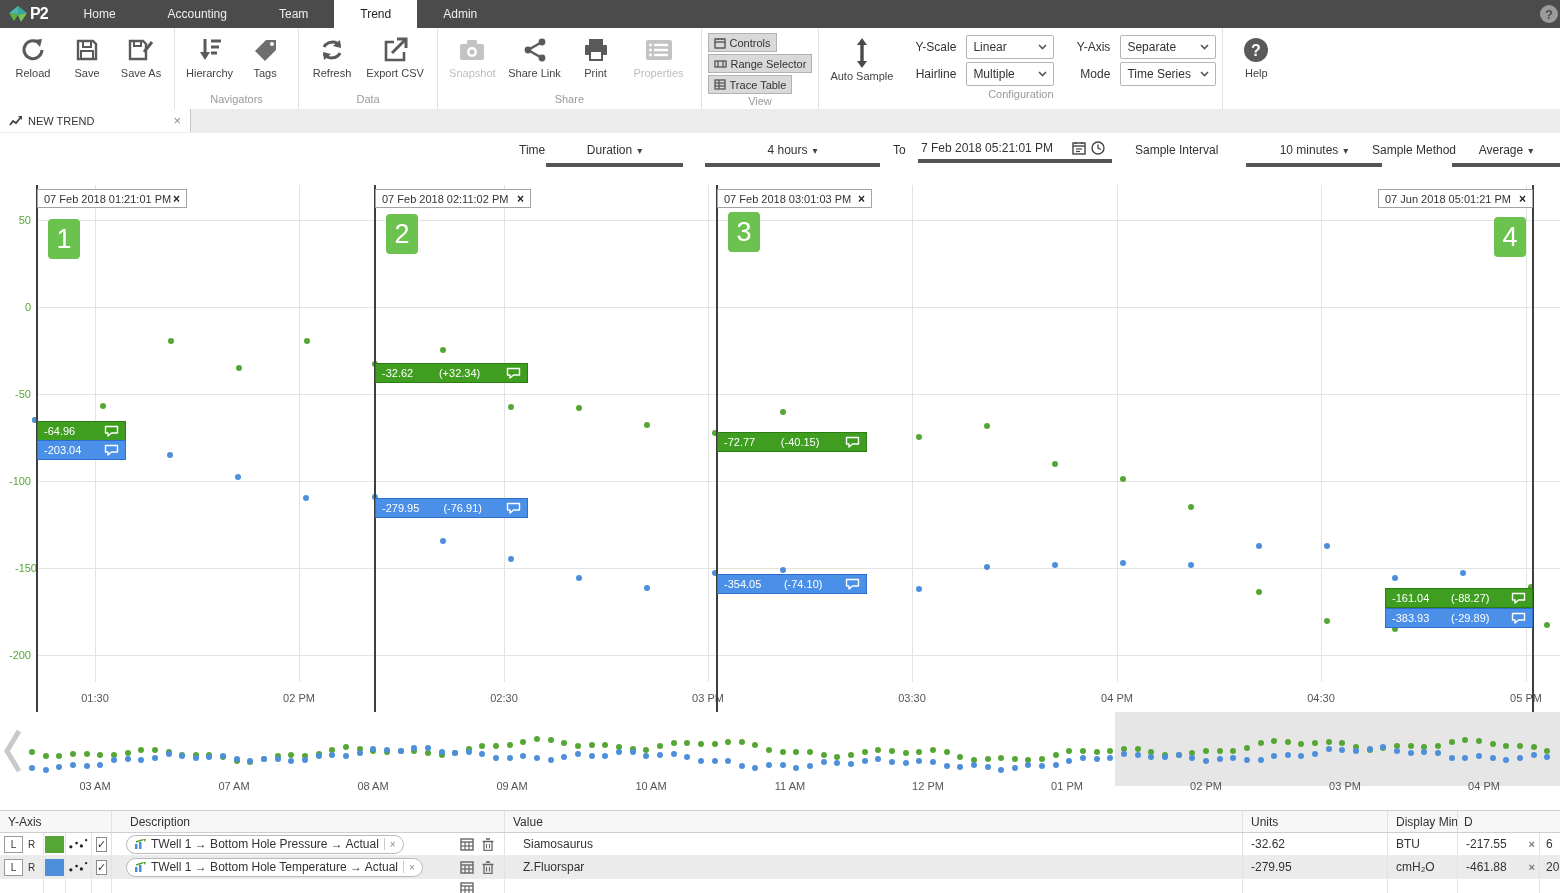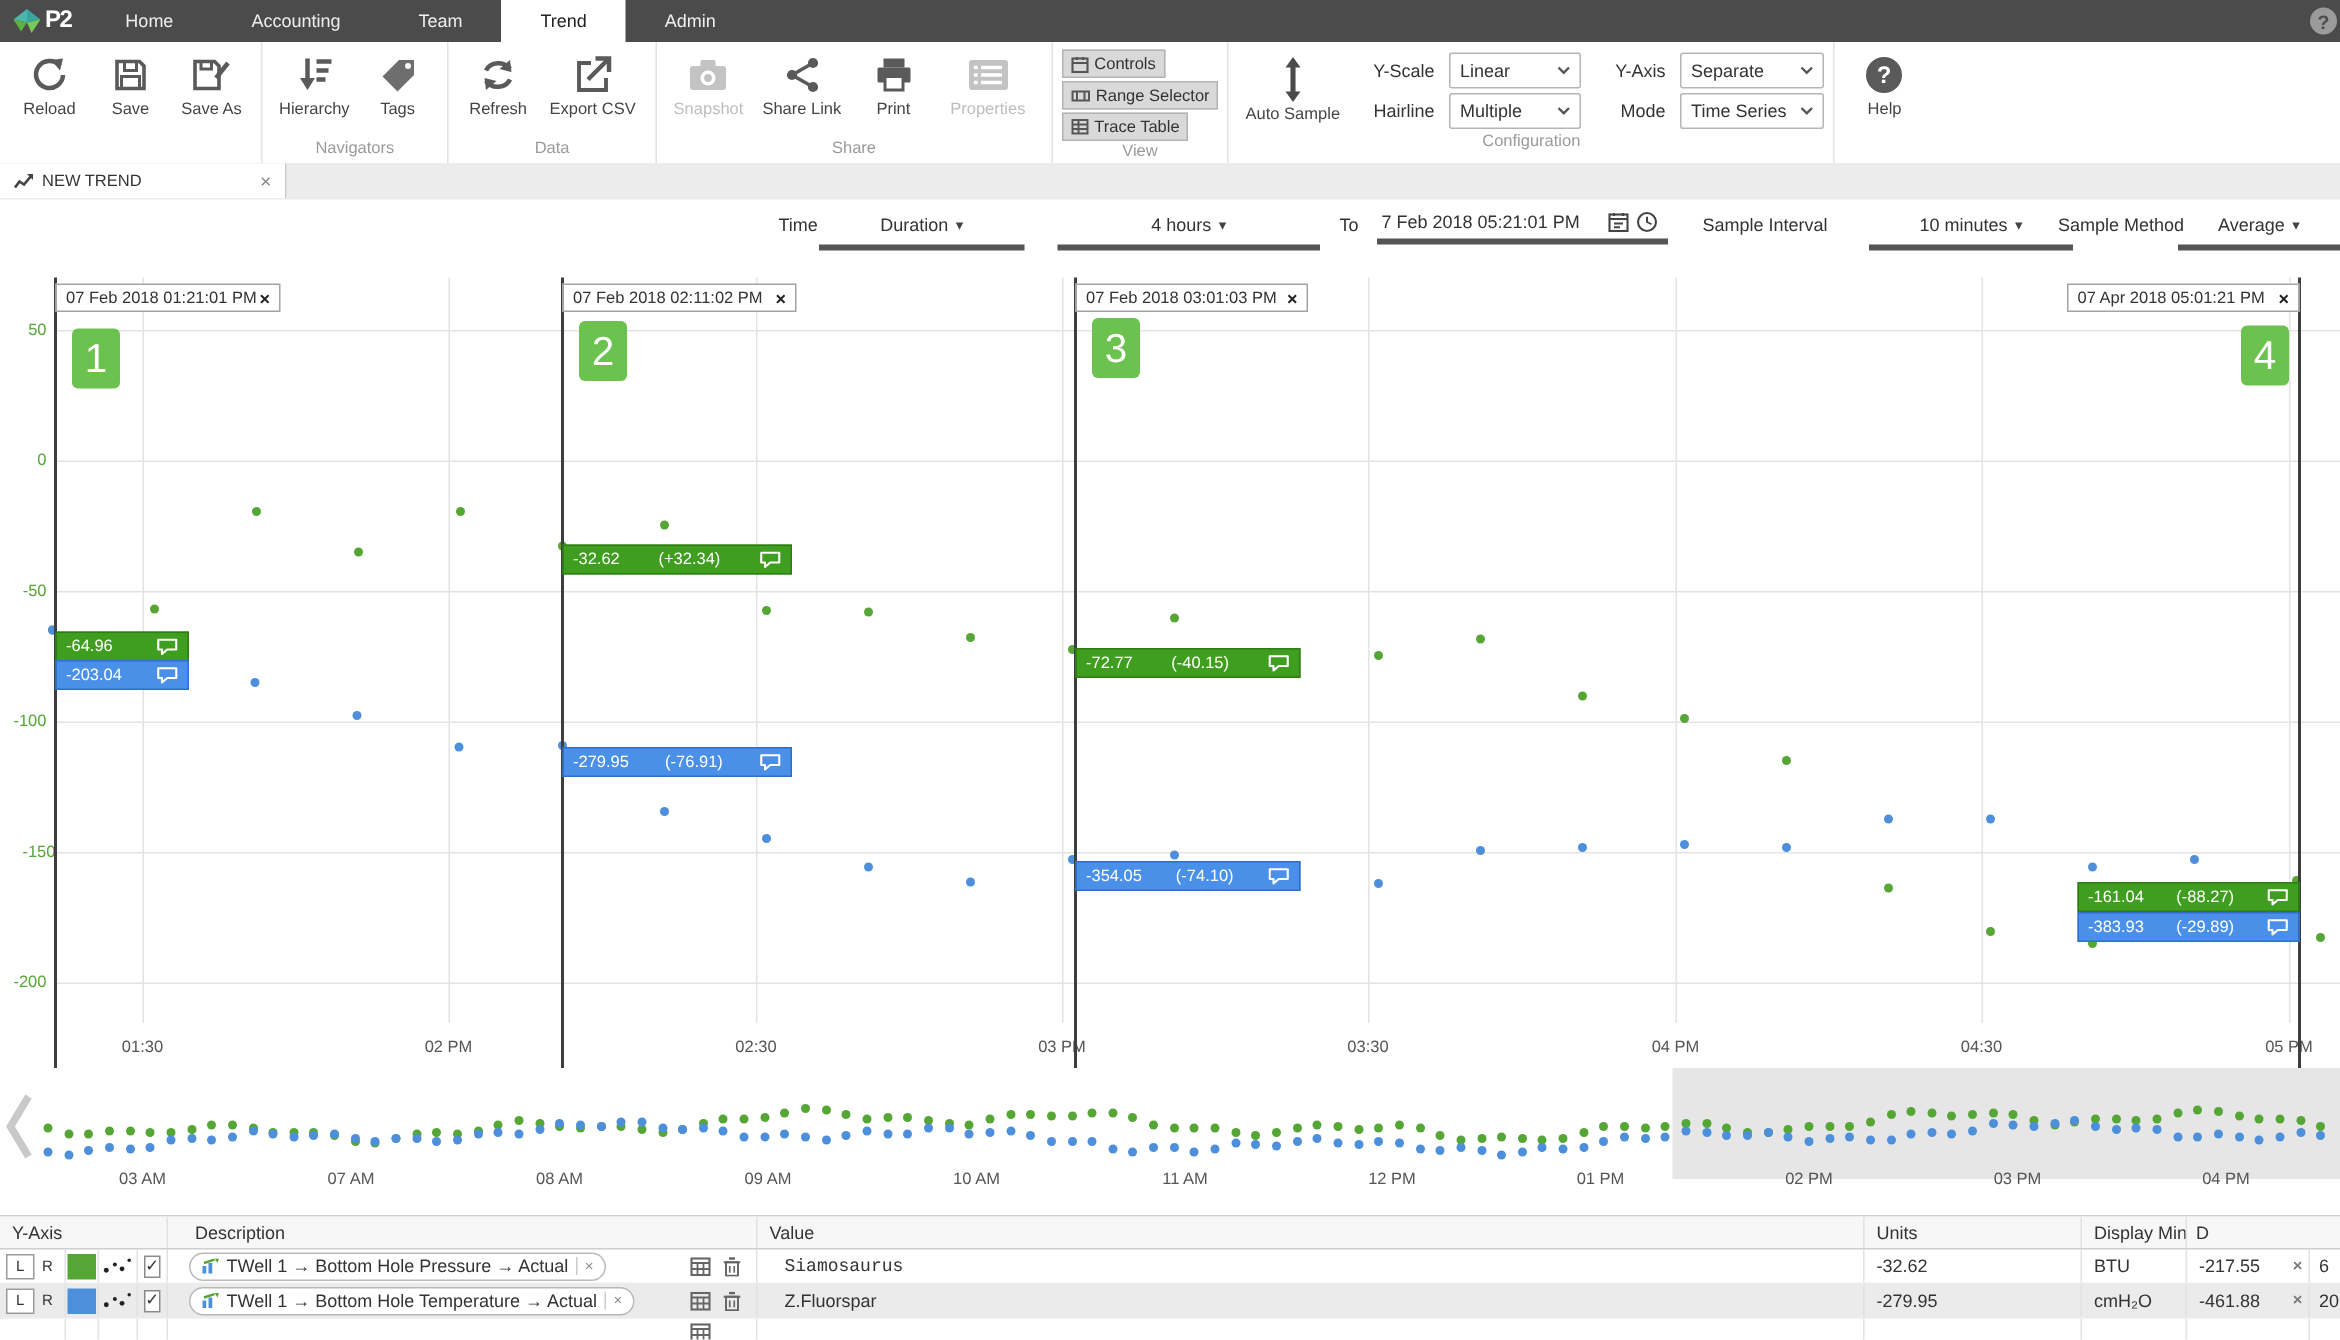--- a/index.html
+++ b/index.html
@@ -545,21 +545,21 @@
       <span class="dval">-354.05</span>
       <span class="ddelta">(-74.10)</span>
       <span class="bub">
         <svg width="15" height="12" viewBox="0 0 15 12">
           <path d="M1.5 1.5 h12 v6.5 h-6 l-3.5 3 v-3 h-2.5 z" fill="none" stroke="#fff" stroke-width="1.4" stroke-linejoin="round"></path>
         </svg>
       </span>
     </div>
     <div class="hairline" style="left: 1532px;"></div>
     <div class="timebox" style="left: 1378px; top: 19px; width: 155px;">
-      <span>07 Apr 2018 05:01:21 PM</span>
+      <span>07 Jun 2018 05:01:21 PM</span>
       <span class="tbx">×</span>
     </div>
     <div class="badge" style="left: 1494px; top: 47px; background: rgb(108, 194, 78);">4</div>
     <div class="vlabel hasdelta" style="left: 1385px; top: 418px; width: 148px; background: rgb(63, 158, 31); border: 1px solid rgb(44, 125, 18);">
       <span class="dval">-161.04</span>
       <span class="ddelta">(-88.27)</span>
       <span class="bub">
         <svg width="15" height="12" viewBox="0 0 15 12">
           <path d="M1.5 1.5 h12 v6.5 h-6 l-3.5 3 v-3 h-2.5 z" fill="none" stroke="#fff" stroke-width="1.4" stroke-linejoin="round"></path>
         </svg>
@@ -877,21 +877,21 @@
             <svg width="12" height="13" viewBox="0 0 12 13">
               <rect x="2" y="3.5" width="8" height="9" fill="none" stroke="#666" stroke-width="1.3"></rect>
               <line x1="0.5" y1="3.5" x2="11.5" y2="3.5" stroke="#666" stroke-width="1.3"></line>
               <line x1="4" y1="1" x2="8" y2="1" stroke="#666" stroke-width="1.6"></line>
               <line x1="4.5" y1="6" x2="4.5" y2="10.5" stroke="#666" stroke-width="1.1"></line>
               <line x1="7.5" y1="6" x2="7.5" y2="10.5" stroke="#666" stroke-width="1.1"></line>
             </svg>
           </span>
         </div>
       </div>
-      <div class="tc" style="padding-left: 18px; font-family: Liberation Mono, monospace;">Siamosaurus</div>
+      <div class="tc" style="padding-left: 18px;">Siamosaurus</div>
       <div class="tc" style="padding-left: 8px;">-32.62</div>
       <div class="tc" style="padding-left: 8px;">BTU</div>
       <div class="tc" style="padding-left: 8px;">
         <span>-217.55</span>
         <span class="dmx">×</span>
       </div>
       <div class="tc noborder" style="padding-left: 6px;">6</div>
     </div>
     <div class="trg row alt">
       <div class="tc">

